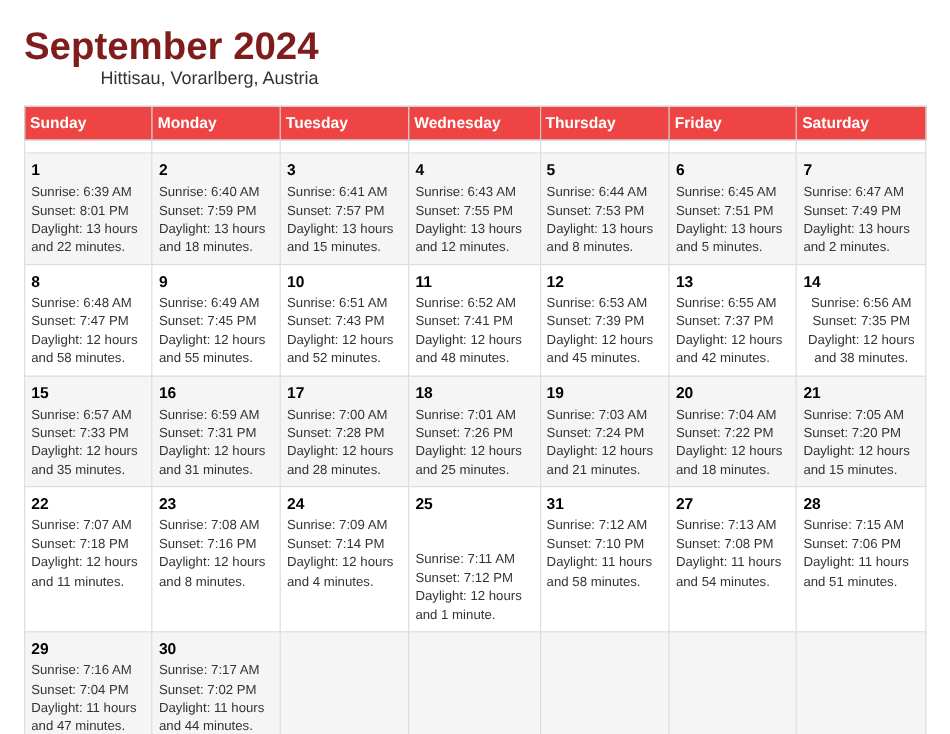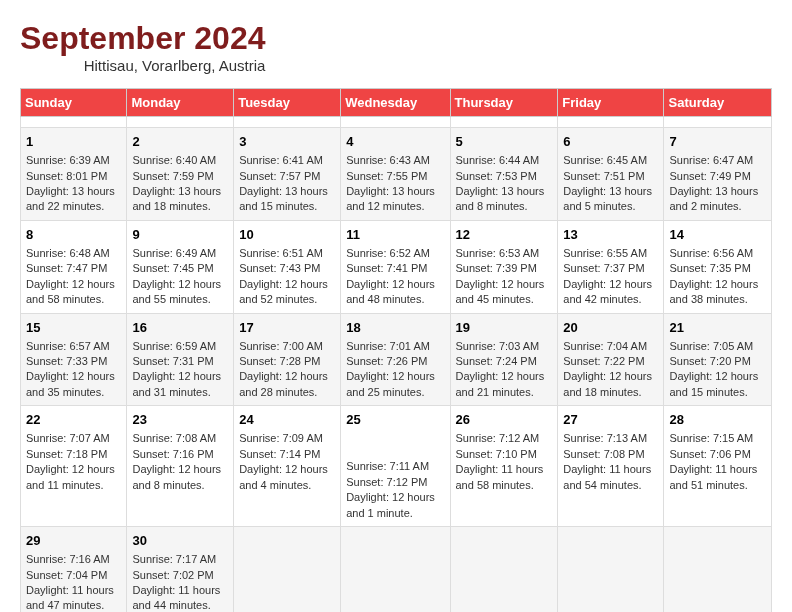--- a/index.html
+++ b/index.html
@@ -204,21 +204,21 @@
         </td>
         <td>
           <div class="day-num">13</div>
           <div class="day-detail" style="white-space: pre-line;">Sunrise: 6:55 AM
 Sunset: 7:37 PM
 Daylight: 12 hours
 and 42 minutes.</div>
         </td>
         <td>
           <div class="day-num">14</div>
-          <div class="day-detail" style="white-space: pre-line;">Sunrise: 6:56 AM
+          <div class="day-detail" style="white-space: pre-line; text-align: center;">Sunrise: 6:56 AM
 Sunset: 7:35 PM
 Daylight: 12 hours
 and 38 minutes.</div>
         </td>
       </tr>
       <tr>
         <td>
           <div class="day-num">15</div>
           <div class="day-detail" style="white-space: pre-line;">Sunrise: 6:57 AM
 Sunset: 7:33 PM
@@ -291,21 +291,21 @@
 and 4 minutes.</div>
         </td>
         <td>
           <div class="day-num">25</div>
           <div class="day-detail" style="white-space: pre-line; margin-top: 30px;">Sunrise: 7:11 AM
 Sunset: 7:12 PM
 Daylight: 12 hours
 and 1 minute.</div>
         </td>
         <td>
-          <div class="day-num">26</div>
+          <div class="day-num">31</div>
           <div class="day-detail" style="white-space: pre-line;">Sunrise: 7:12 AM
 Sunset: 7:10 PM
 Daylight: 11 hours
 and 58 minutes.</div>
         </td>
         <td>
           <div class="day-num">27</div>
           <div class="day-detail" style="white-space: pre-line;">Sunrise: 7:13 AM
 Sunset: 7:08 PM
 Daylight: 11 hours

